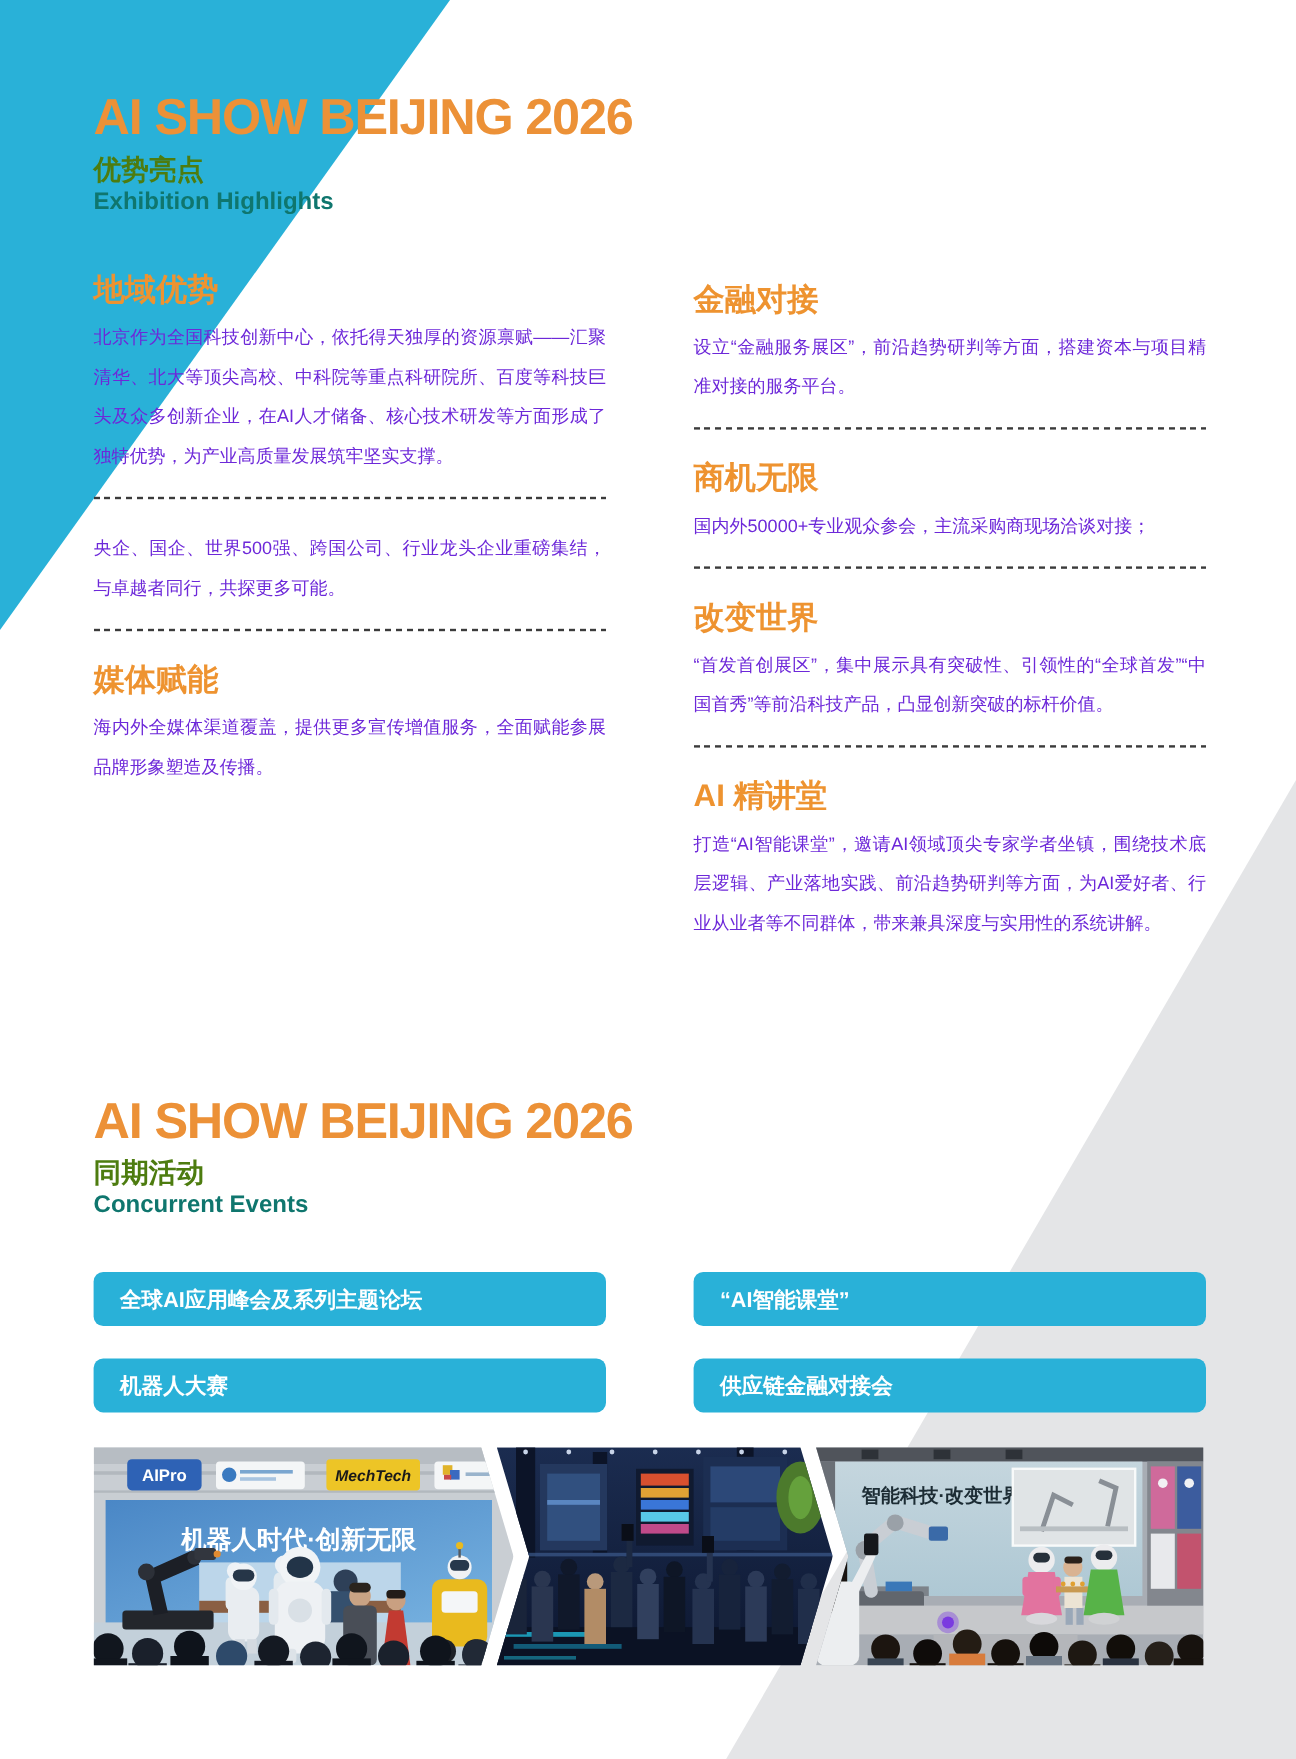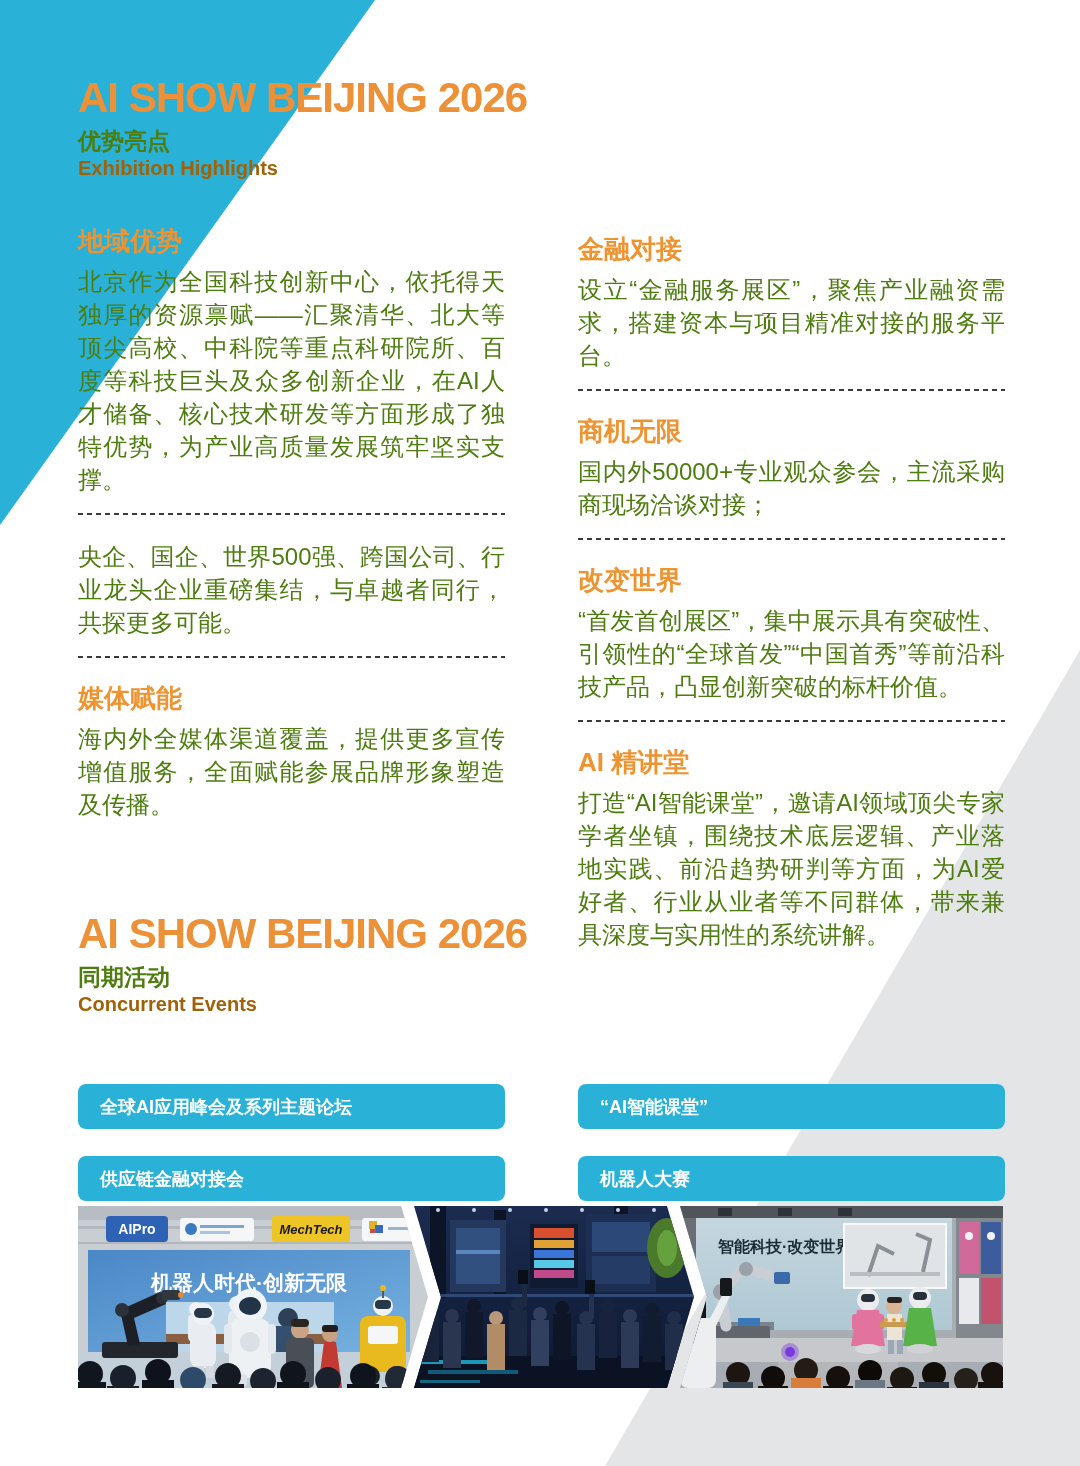--- a/index.html
+++ b/index.html
@@ -19,36 +19,36 @@
   .gray-corner{
     position:absolute;left:0;top:0;width:1080px;height:1466px;
     background:#e4e5e7;
     clip-path:polygon(1080px 650px,1080px 1466px,605px 1466px);
   }
   .hdr{position:absolute;left:78px;}
   .hdr .big{
     font-size:42px;font-weight:bold;color:#ec9137;letter-spacing:-1px;line-height:1.05;
   }
   .hdr .cn{font-size:23px;font-weight:bold;color:#4d7c0f;margin-top:9px;line-height:1.1;}
-  .hdr .en{font-size:20px;font-weight:bold;color:#a16207;margin-top:3px;line-height:1.1;}
+  .hdr .en{font-size:20px;font-weight:bold;color:#0f766e;margin-top:3px;line-height:1.1;}
   .col{position:absolute;width:427px;}
   .col-left{left:78px;top:226px;}
   .col-right{left:578px;top:234px;}
   .sec h3{
     margin:0 0 9px 0;font-size:26px;font-weight:bold;color:#ee9330;line-height:30px;
   }
   .sec p{
-    margin:0;font-size:24px;line-height:33px;color:#4d7c0f;text-align:justify;
+    margin:0;font-size:15px;line-height:33px;color:#6d28d9;text-align:justify;
   }
   .divider{
     height:2px;margin:17px 0 25px 0;
     background:repeating-linear-gradient(90deg,#3b3b3b 0 5px,transparent 5px 9px);
   }
   .btn-grid{
-    position:absolute;left:78px;top:1084px;width:927px;
+    position:absolute;left:78px;top:1060px;width:927px;
     display:grid;grid-template-columns:427px 427px;grid-column-gap:73px;grid-row-gap:27px;
   }
   .event-btn{
     height:45px;background:#29b1d8;border-radius:8px;
     display:flex;align-items:center;padding-left:22px;box-sizing:border-box;
     color:#ffffff;font-size:18px;font-weight:bold;cursor:pointer;
   }
   .photo-strip{position:absolute;left:78px;top:1206px;width:925px;height:196px;}
 </style>
 </head>
@@ -77,21 +77,21 @@
     </div>
     <div class="sec">
       <h3>媒体赋能</h3>
       <p>海内外全媒体渠道覆盖，提供更多宣传增值服务，全面赋能参展品牌形象塑造及传播。</p>
     </div>
   </div>
 
   <div class="col col-right">
     <div class="sec">
       <h3>金融对接</h3>
-      <p>设立“金融服务展区”，聚焦产业融资需求，搭建资本与项目精准对接的服务平台。</p>
+      <p>设立“金融服务展区”，前沿趋势研判等方面，搭建资本与项目精准对接的服务平台。</p>
       <div class="divider"></div>
     </div>
     <div class="sec">
       <h3>商机无限</h3>
       <p>国内外50000+专业观众参会，主流采购商现场洽谈对接；</p>
       <div class="divider"></div>
     </div>
     <div class="sec">
       <h3>改变世界</h3>
       <p>“首发首创展区”，集中展示具有突破性、引领性的“全球首发”“中国首秀”等前沿科技产品，凸显创新突破的标杆价值。</p>
@@ -105,22 +105,22 @@
 
   <div class="hdr" style="top:912px;">
     <div class="big">AI SHOW BEIJING 2026</div>
     <div class="cn">同期活动</div>
     <div class="en">Concurrent Events</div>
   </div>
 
   <div class="btn-grid">
     <div class="event-btn">全球AI应用峰会及系列主题论坛</div>
     <div class="event-btn">“AI智能课堂”</div>
+    <div class="event-btn">机器人大赛</div>
     <div class="event-btn">供应链金融对接会</div>
-    <div class="event-btn">机器人大赛</div>
   </div>
 
   <div class="photo-strip">
     <svg width="925" height="182" viewBox="0 0 925 182">
       <defs>
         <linearGradient id="g-screen1" x1="0" y1="0" x2="1" y2="1">
           <stop offset="0" stop-color="#4a87c6"></stop>
             <stop offset="1" stop-color="#77b2e0"></stop>
         </linearGradient>
         <linearGradient id="g-dark2" x1="0" y1="0" x2="0" y2="1">

